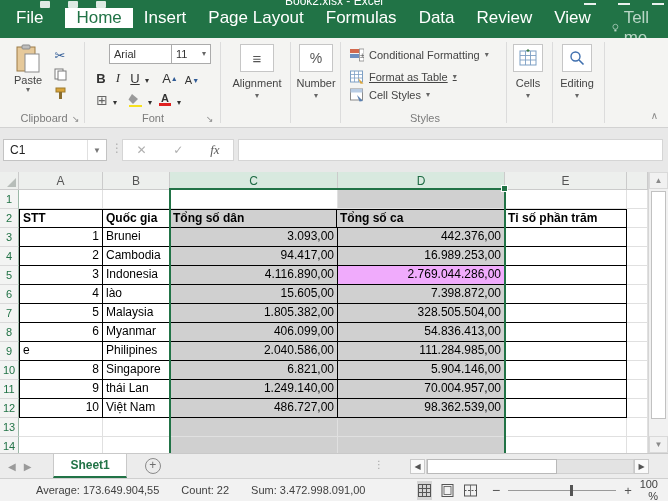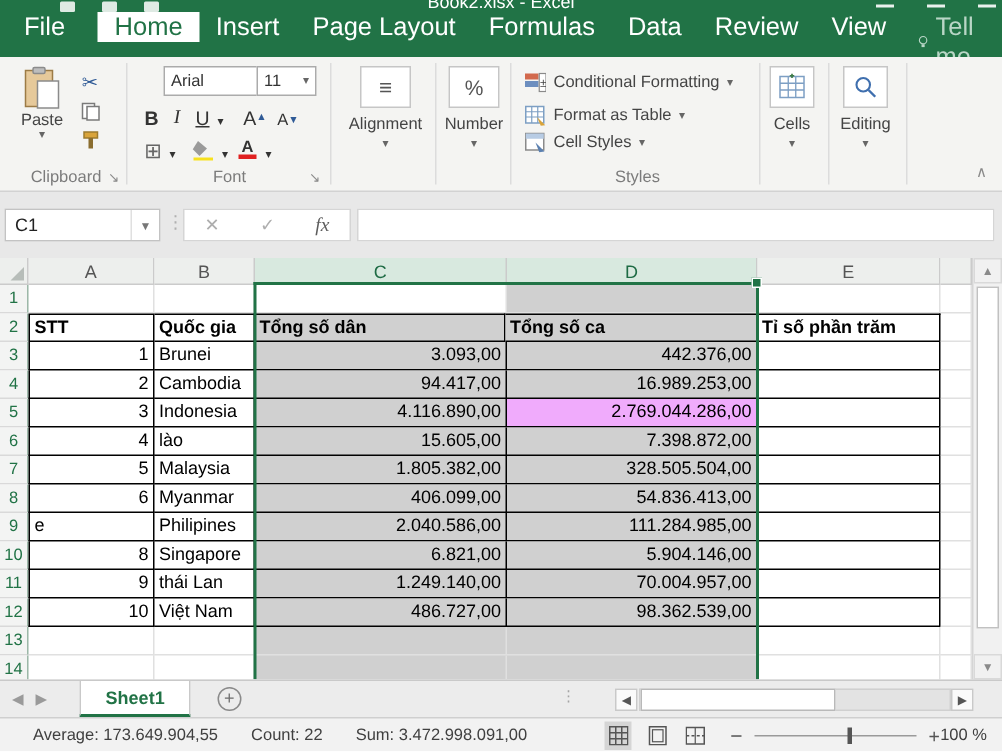--- a/index.html
+++ b/index.html
@@ -91,21 +91,21 @@
   .hscroll { position:absolute; top:5px; height:15px; background:#e3e3e3; border:1px solid #d0d0d0; }
   .harrow { position:absolute; top:5px; width:15px; height:15px; background:#fafafa; border:1px solid #c9c9c9;
             color:#555; font-size:8px; display:flex; align-items:center; justify-content:center; }
   .hthumb { position:absolute; top:5px; height:15px; background:#fff; border:1px solid #b9b9b9; }
   .sdots { position:absolute; left:374px; top:5px; color:#a5a5a5; font-size:10px; letter-spacing:1px; }
 
   
   .statusbar { position:absolute; left:0; top:478px; width:668px; height:23px; background:#f2f2f2;
                border-top:1px solid #cfcfcf; display:flex; align-items:center; font-size:11px; color:#404040; }
   .stat { margin-right:22px; white-space:nowrap; }
-  .stat:first-child { margin-left:22px; }
+  .stat:first-child { margin-left:36px; }
   .viewbtn { width:26px; height:19px; display:flex; align-items:center; justify-content:center; }
   .viewbtn.active { background:#d5d5d5; }
   .zoomwrap { display:flex; align-items:center; gap:8px; margin-left:14px; }
   .ztrack { position:relative; width:108px; height:1px; background:#9a9a9a; }
   .zthumb { position:absolute; left:62px; top:-5px; width:3px; height:11px; background:#555; }
   .zpct { width:46px; text-align:right; margin-right:10px; }
 </style>
 </head>
 <body>
 
@@ -229,21 +229,21 @@
     <div class="styles-item" style="top:8px;">
       <svg class="sicon" viewBox="0 0 14 14">
         <rect x="0" y="1" width="9" height="4" fill="#d2694d"></rect>
           <rect x="0" y="6" width="9" height="4" fill="#6c8ebf"></rect>
         <rect x="9.5" y="1" width="4.5" height="12" fill="#fff" stroke="#8a8a8a" stroke-width="0.8"></rect>
           <text x="10" y="10" font-size="8" fill="#444">±</text>
       </svg>
       <span>Conditional Formatting</span>
       <span class="caret">▾</span>
     </div>
-    <div class="styles-item" style="top:30px;">
+    <div class="styles-item" style="top:30px;text-decoration:underline;">
       <svg class="sicon" viewBox="0 0 14 14">
         <rect x="0.5" y="1" width="12" height="11" fill="#fff" stroke="#7d9fc4"></rect>
         <path d="M0.5 4.5 H12.5 M0.5 8 H12.5 M4.5 1 V12 M8.5 1 V12" stroke="#7d9fc4" stroke-width="0.8"></path>
         <path d="M8 8 L13.5 13.5 L10.5 13.8 Z" fill="#d9a43b"></path>
       </svg>
       <span>Format as Table</span>
       <span class="caret">▾</span>
     </div>
     <div class="styles-item" style="top:48px;">
       <svg class="sicon" viewBox="0 0 14 14">

